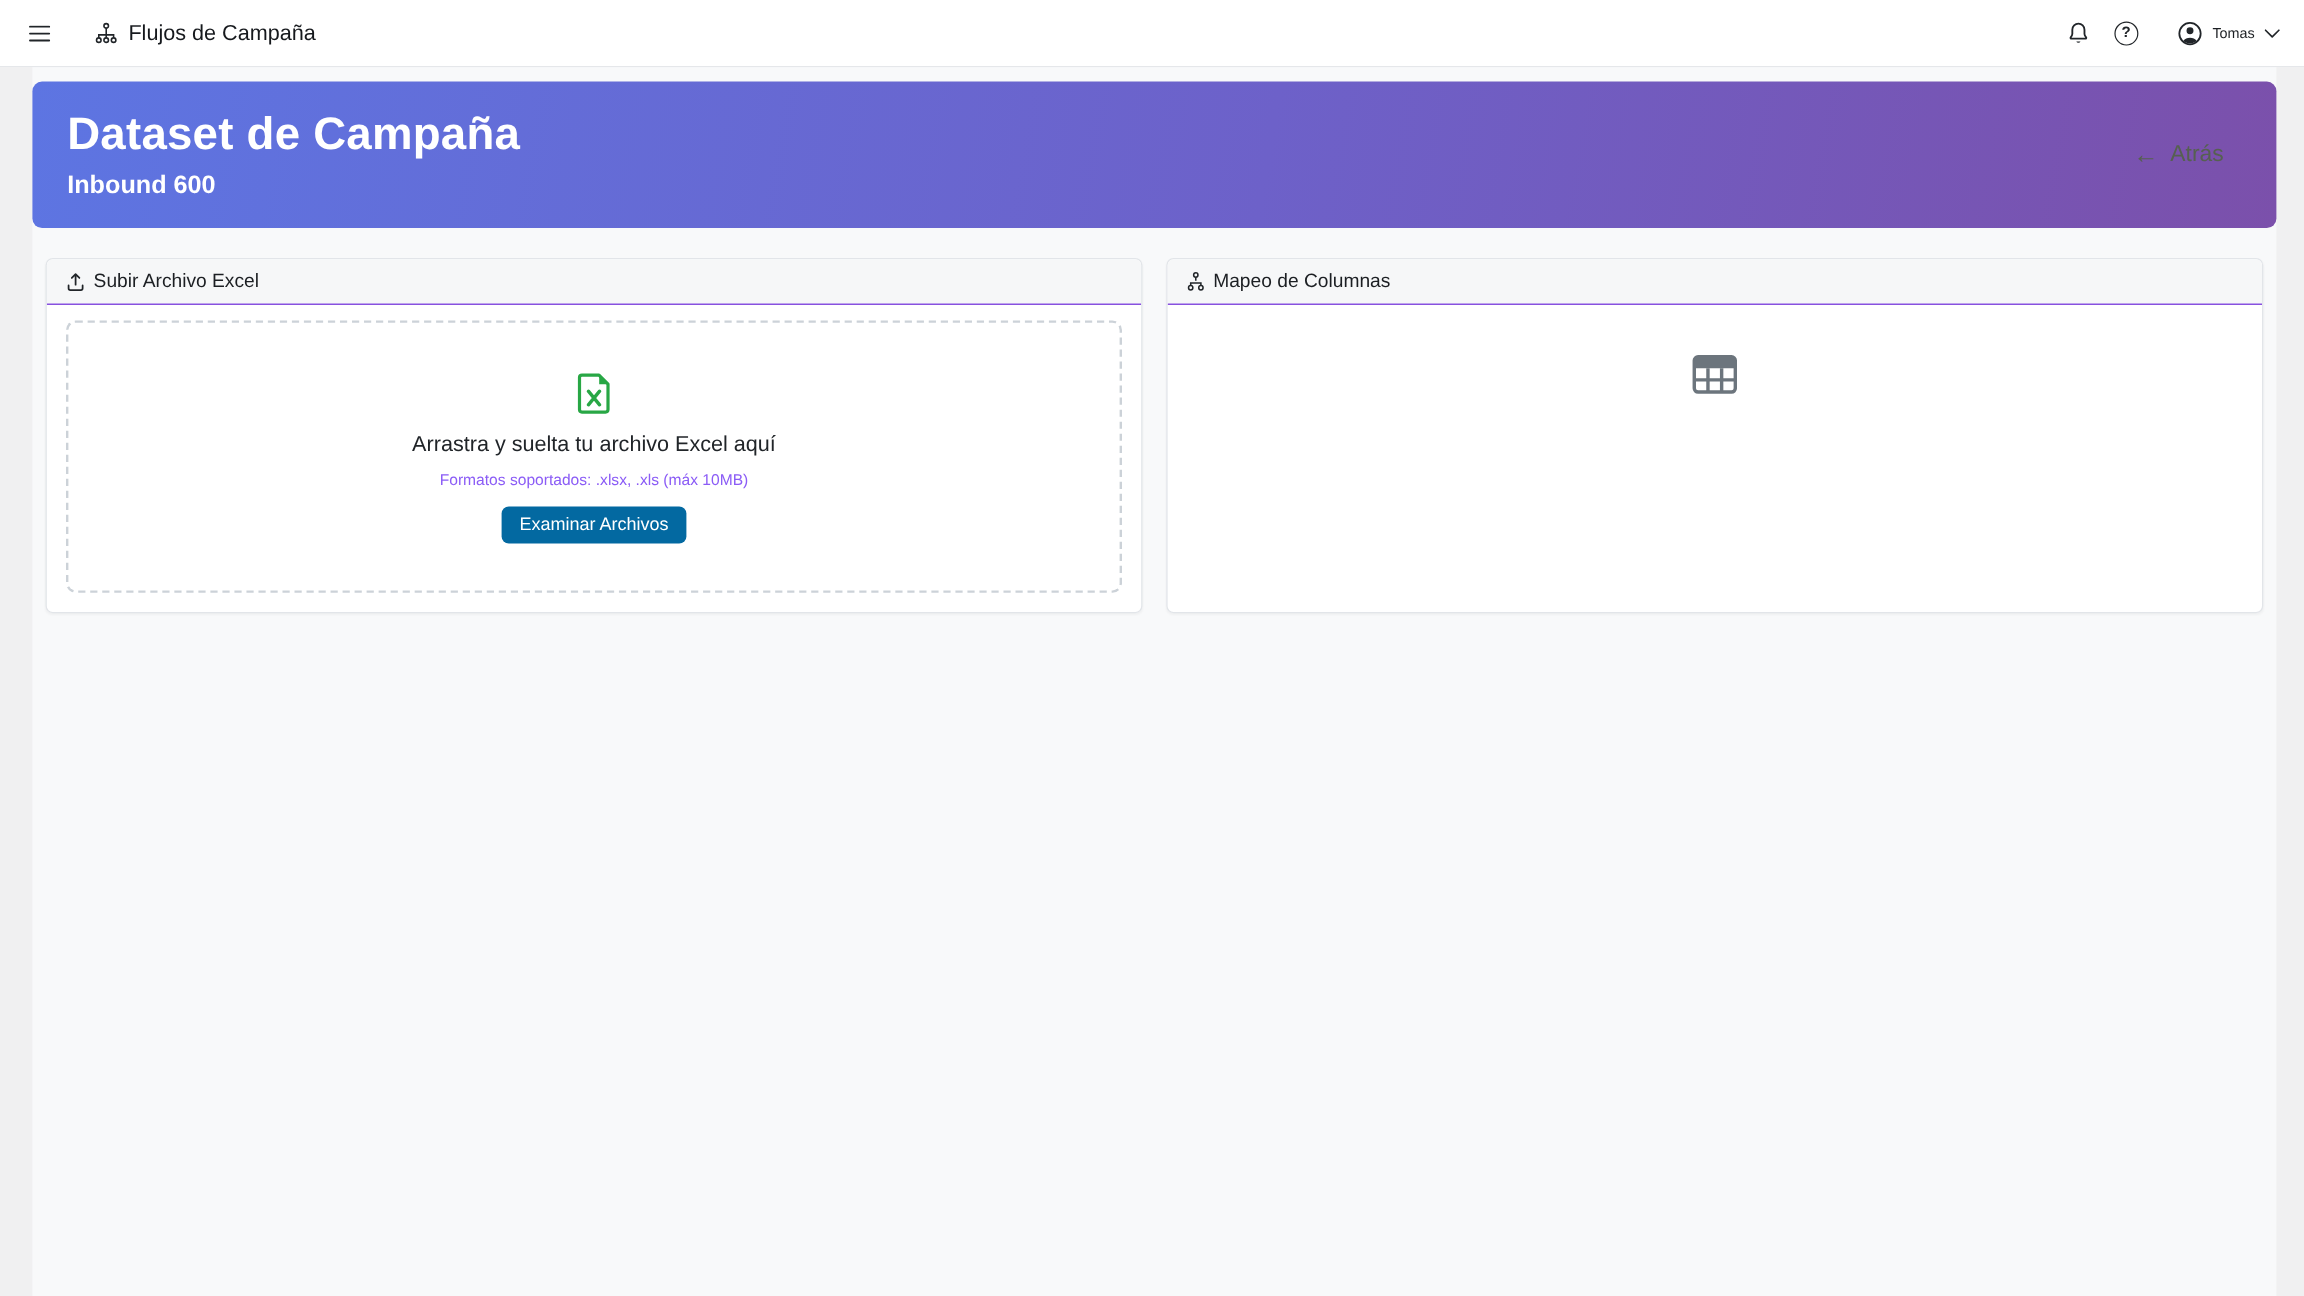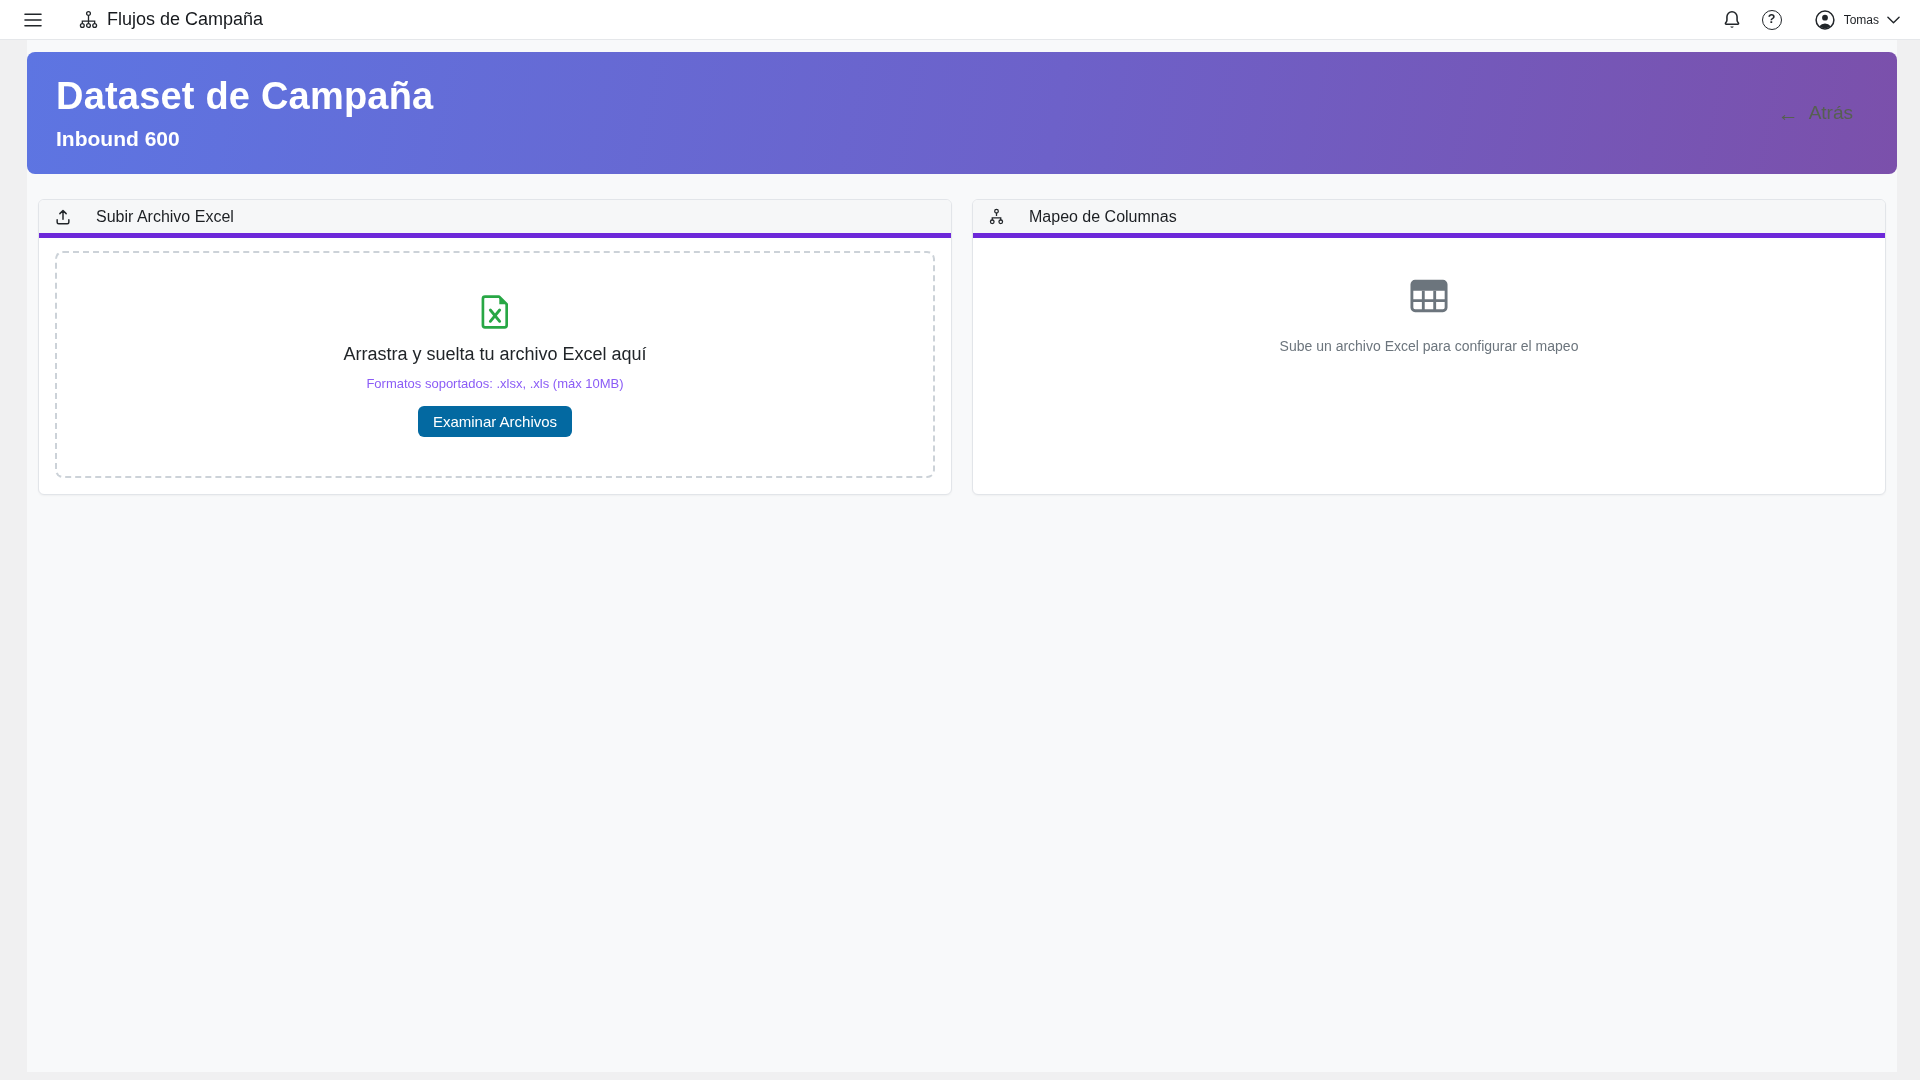--- a/index.html
+++ b/index.html
@@ -8,21 +8,21 @@
     width:1920px; height:1080px;
     background:#f0f0f1;
     font-family:"Liberation Sans", sans-serif;
     color:#212529;
     overflow:hidden;
   }
   svg { display:block; }
 
   
   .navbar {
-    height:40px; background:#ffffff; border-bottom:1px solid #e5e7ea;
+    height:56px; background:#ffffff; border-bottom:1px solid #e5e7ea;
     display:flex; align-items:center; padding:0 20px;
   }
   .icon-btn {
     background:none; border:none; padding:4px; cursor:pointer;
     display:flex; align-items:center; justify-content:center;
   }
   .brand { display:flex; align-items:center; gap:9px; margin-left:33px; cursor:pointer; }
   .brand-title { font-size:18px; font-weight:500; color:#16191d; }
   .nav-right { margin-left:auto; display:flex; align-items:center; gap:12px; }
   .help-circle {
@@ -59,22 +59,22 @@
   .back-link .arrow { font-size:21px; line-height:1; }
 
   
   .panels { display:flex; gap:20px; margin:25px 11px 0 11px; }
   .panel {
     flex:1; background:#ffffff; border:1px solid #e2e5e9; border-radius:6px;
     height:296px; box-shadow:0 1px 2px rgba(0,0,0,.04);
     display:flex; flex-direction:column; overflow:hidden;
   }
   .panel-header {
-    height:38px; flex:none; background:#f6f7f8; border-bottom:5px solid #6d28d9;
-    display:flex; align-items:center; gap:24px; padding:0 15px;
+    height:38px; flex:none; background:#f6f7f8; border-bottom:1px solid #6d28d9;
+    display:flex; align-items:center; gap:6px; padding:0 15px;
     font-size:16px; font-weight:500; color:#1c1f23;
   }
   .panel-body { flex:1; padding:13px 16px 16px 16px; }
 
   
   .dropzone {
     height:100%; border:2px dashed #ccd2d8; border-radius:8px;
     display:flex; flex-direction:column; align-items:center; justify-content:center;
     cursor:pointer;
   }
@@ -202,18 +202,17 @@
         <span>Mapeo de Columnas</span>
       </header>
       <div class="panel-body mapping-body">
         <span class="table-icon-wrap">
           <svg width="38" height="34" viewBox="0 0 24 21">
             <rect x="1.2" y="1.2" width="21.6" height="18.6" rx="2" fill="#ffffff" stroke="#6c757d" stroke-width="1.8"></rect>
             <path d="M3 1.2h18a1.8 1.8 0 0 1 1.8 1.8v4.2H1.2V3A1.8 1.8 0 0 1 3 1.2z" fill="#6c757d"></path>
             <path d="M1.2 13.4h21.6M8.4 7.2v12.6M15.6 7.2v12.6" stroke="#6c757d" stroke-width="1.8"></path>
           </svg>
         </span>
-        <div class="empty-text">Sube un archivo Excel para configurar el mapeo</div>
       </div>
     </section>
 
   </div>
 </main>
 
 </body></html>

